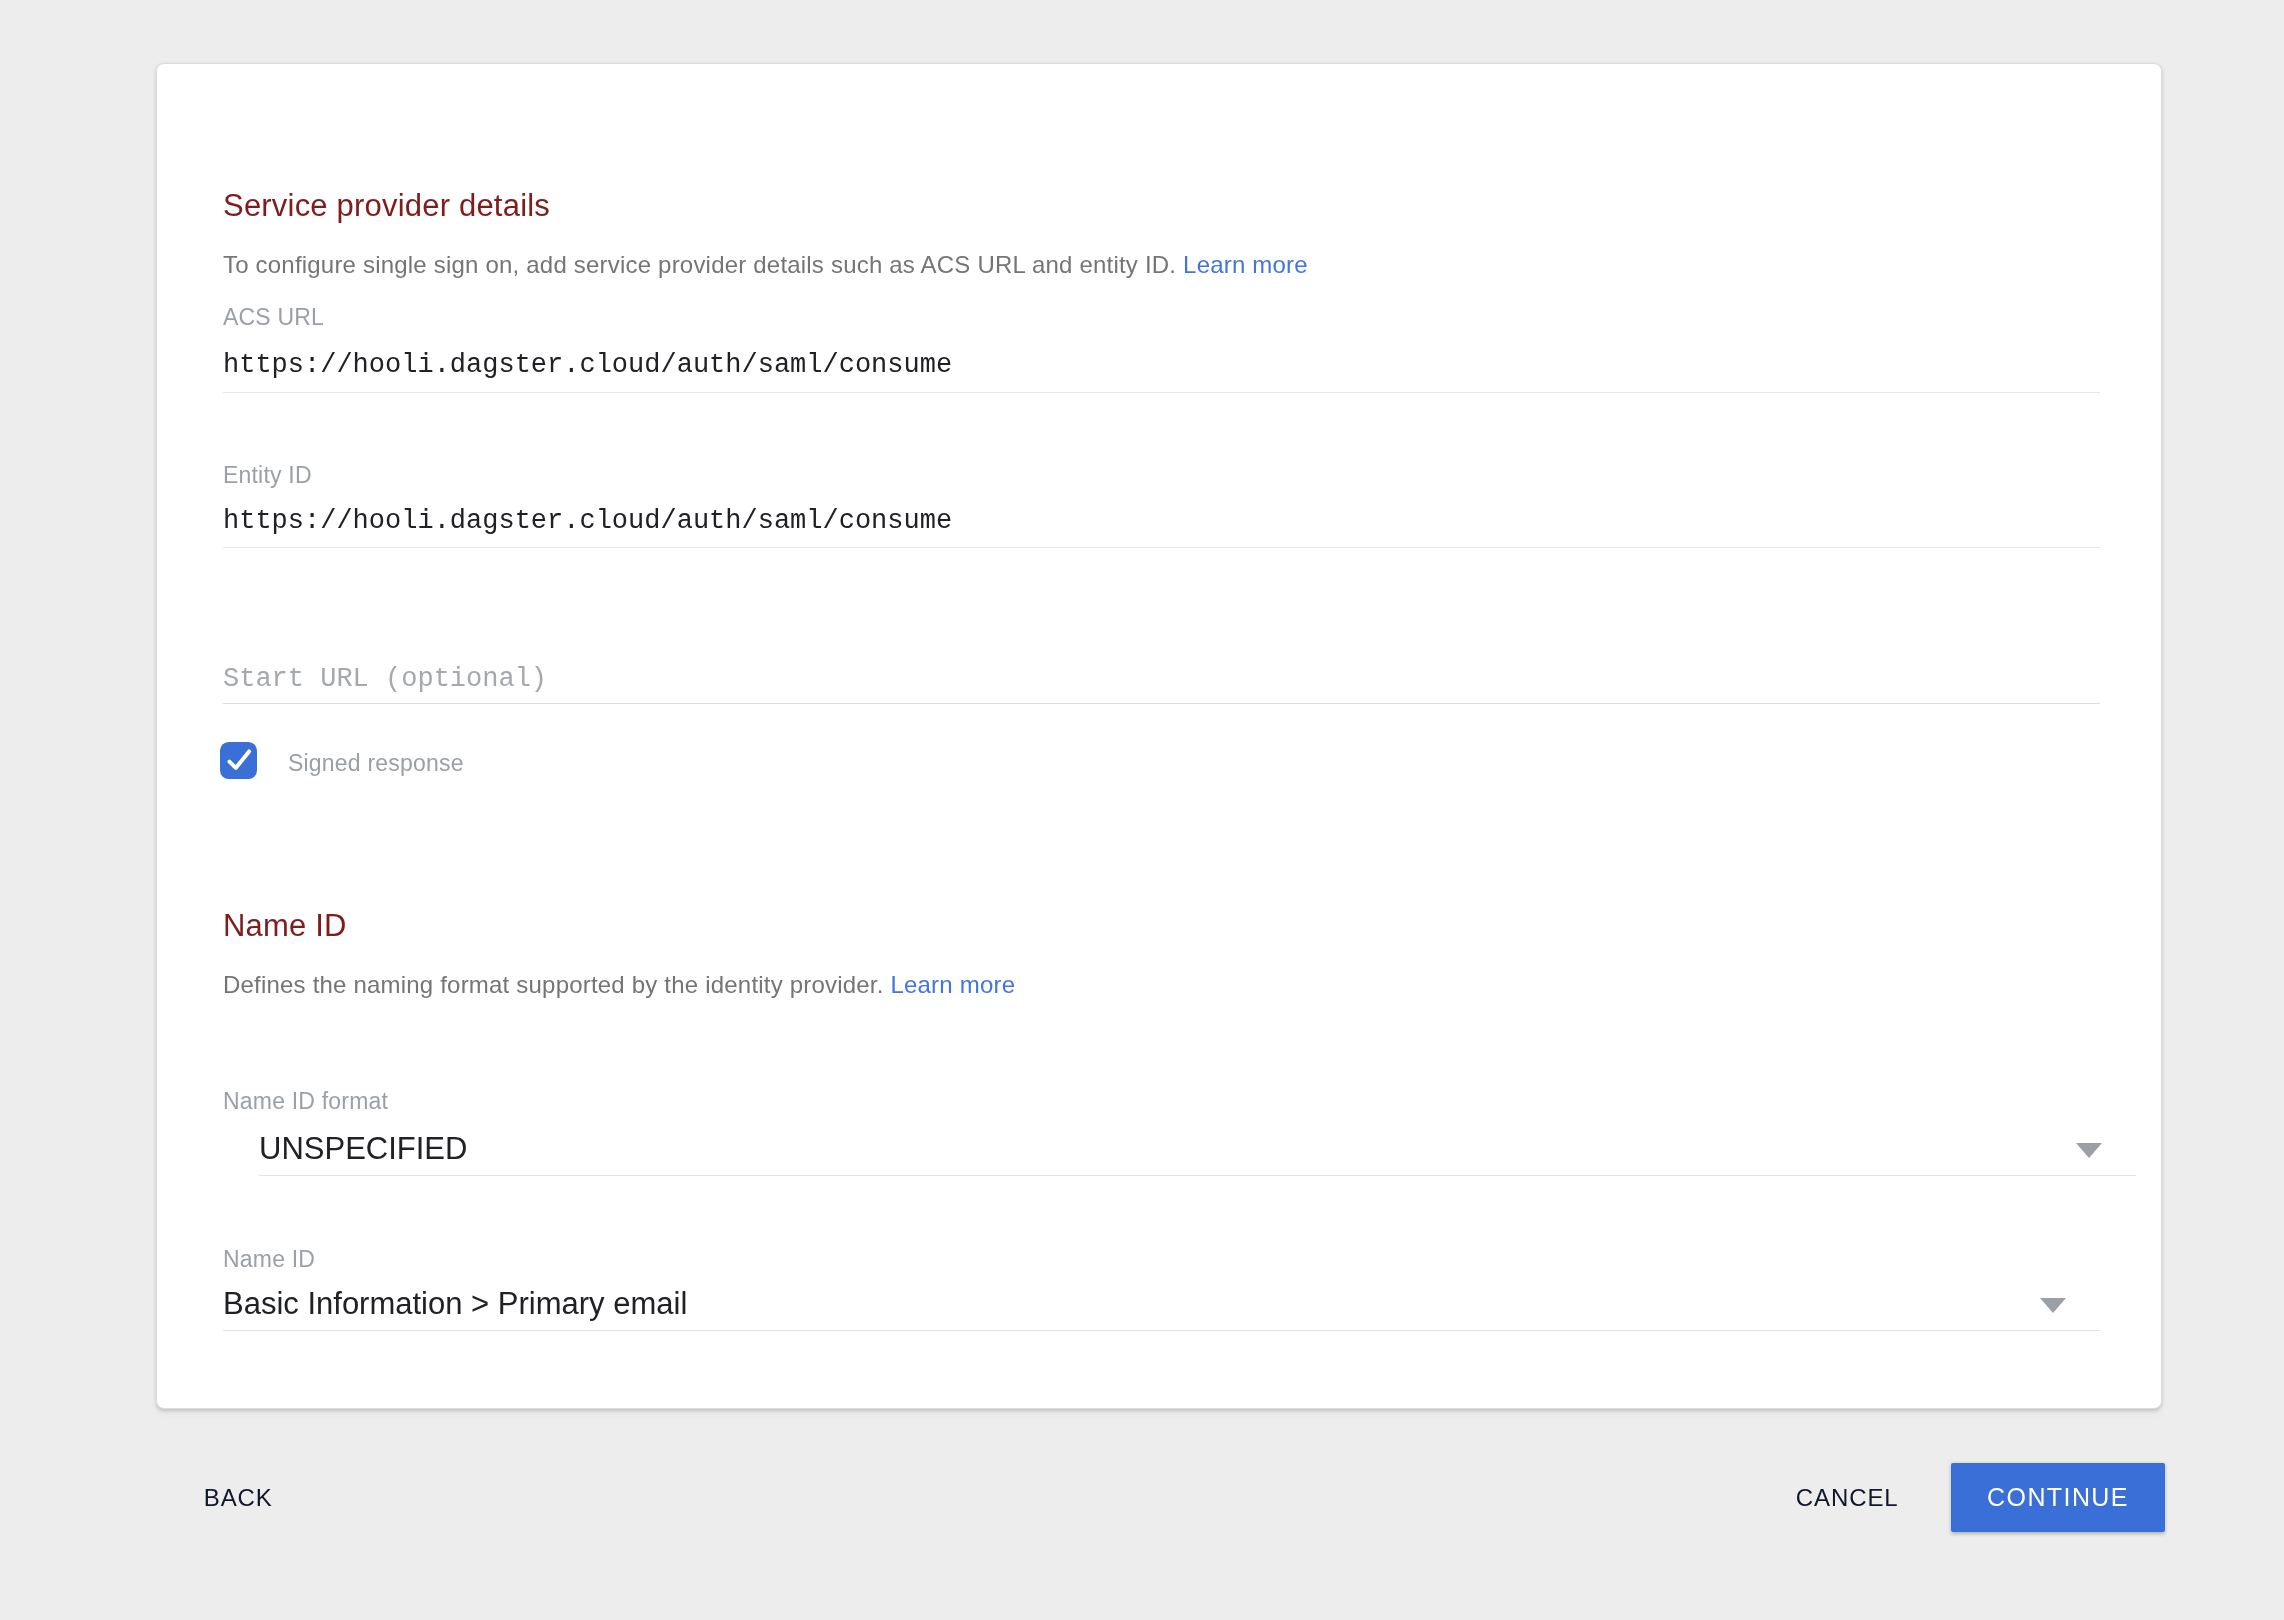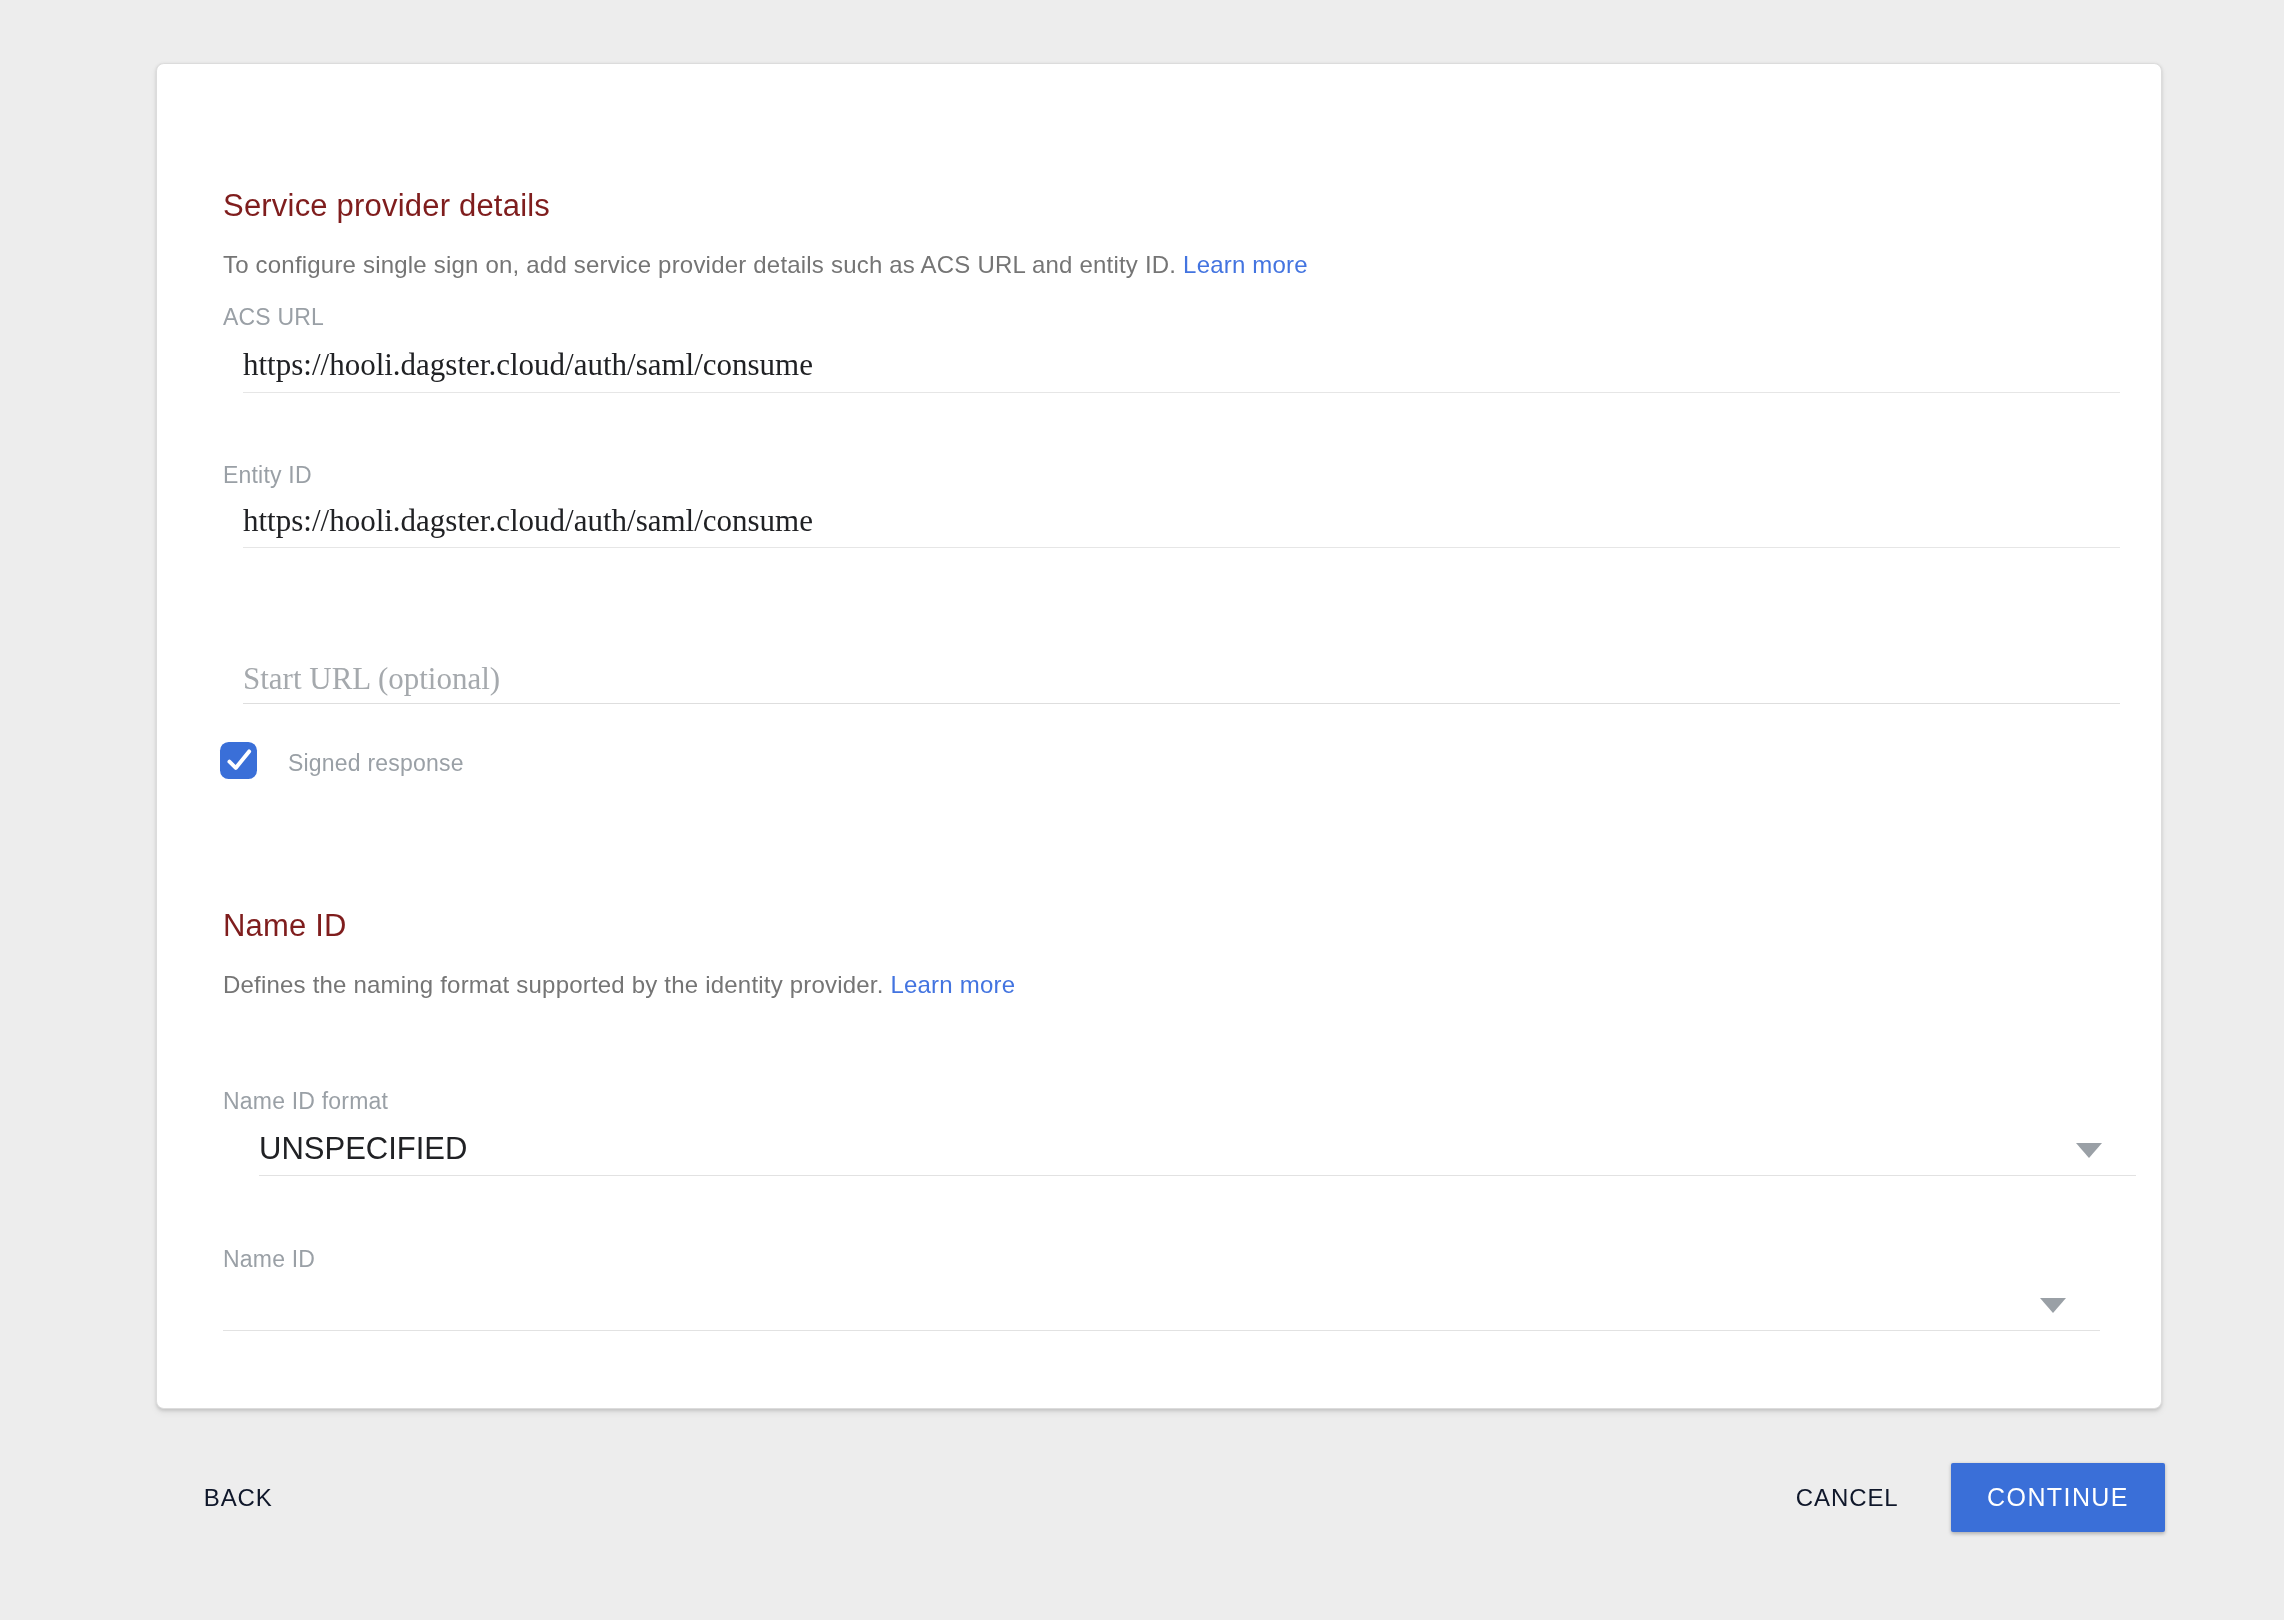--- a/index.html
+++ b/index.html
@@ -54,25 +54,24 @@
   }
   .text-field {
     position: absolute;
     left: 66px;
     width: 1877px;
     height: 47px;
     border: none;
     border-bottom: 1.6px solid #e6e6e6;
     outline: none;
     background: transparent;
-    font-family: Liberation Serif, serif;
-    font-size: 31px;
+    font-family: Liberation Mono, monospace;
+    font-size: 27px;
     color: #202124;
     padding: 0 0 7.8px 0;
-    margin-left: 20px;
   }
   .text-field::placeholder { color: #a5a9ad; opacity: 1; }
 
   
   .checkbox {
     position: absolute;
     left: 63px; top: 678px;
     width: 37px; height: 37px;
     background: #3a6fd8;
     border-radius: 8.6px;
@@ -183,20 +182,21 @@
     </p>
 
     <div class="field-label" style="top: 1024px;">Name ID format</div>
     <div class="select-field" style="top: 1067px; margin-left: 36px;">
       <span class="select-value">UNSPECIFIED</span>
       <span class="chevron"></span>
     </div>
 
     <div class="field-label" style="top: 1182px;">Name ID</div>
     <div class="select-field" style="top: 1222px;">
+      <span class="select-value">Basic Information &gt; Primary email</span>
       <span class="chevron"></span>
     </div>
 
   </div>
 
   <button class="text-button" id="back-btn">BACK</button>
 
   <button class="text-button" id="cancel-btn">CANCEL</button>
 
   <button class="primary-button">CONTINUE</button>

